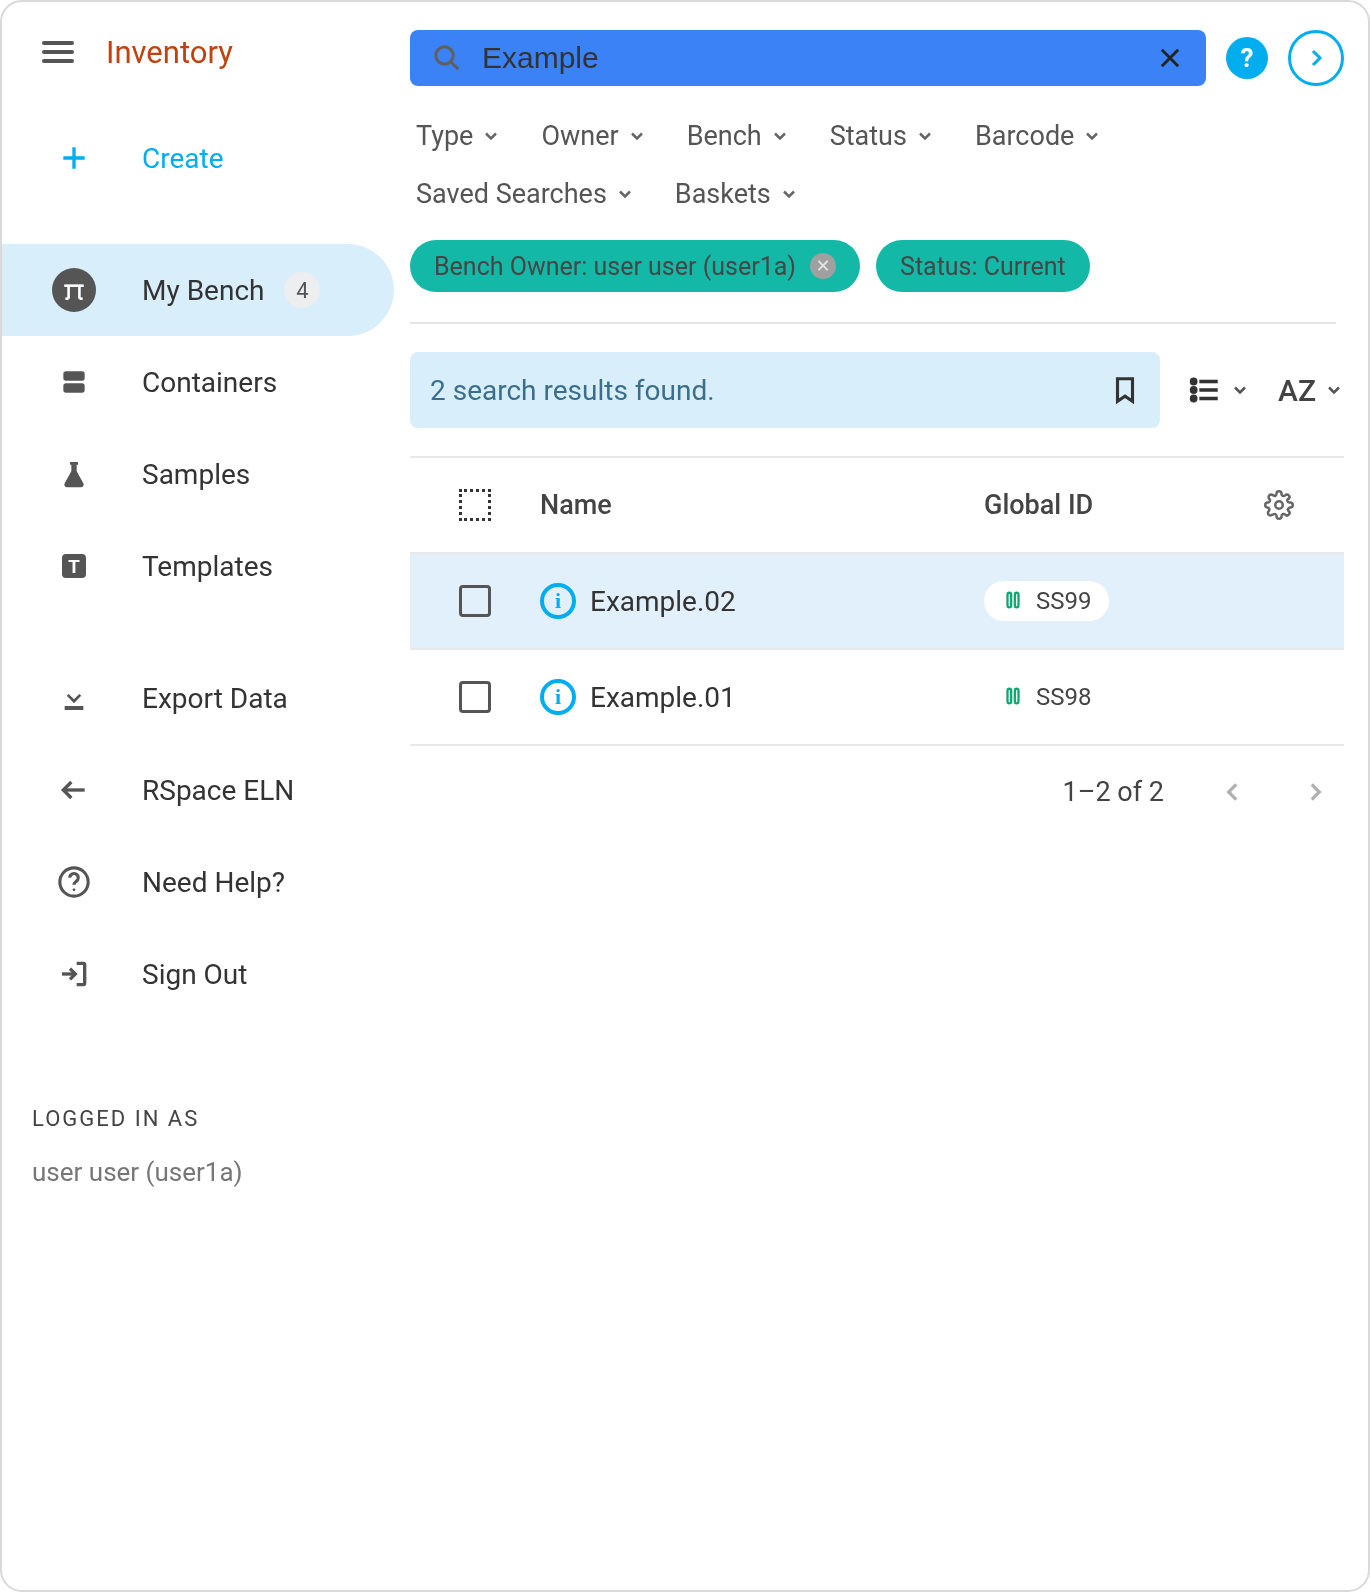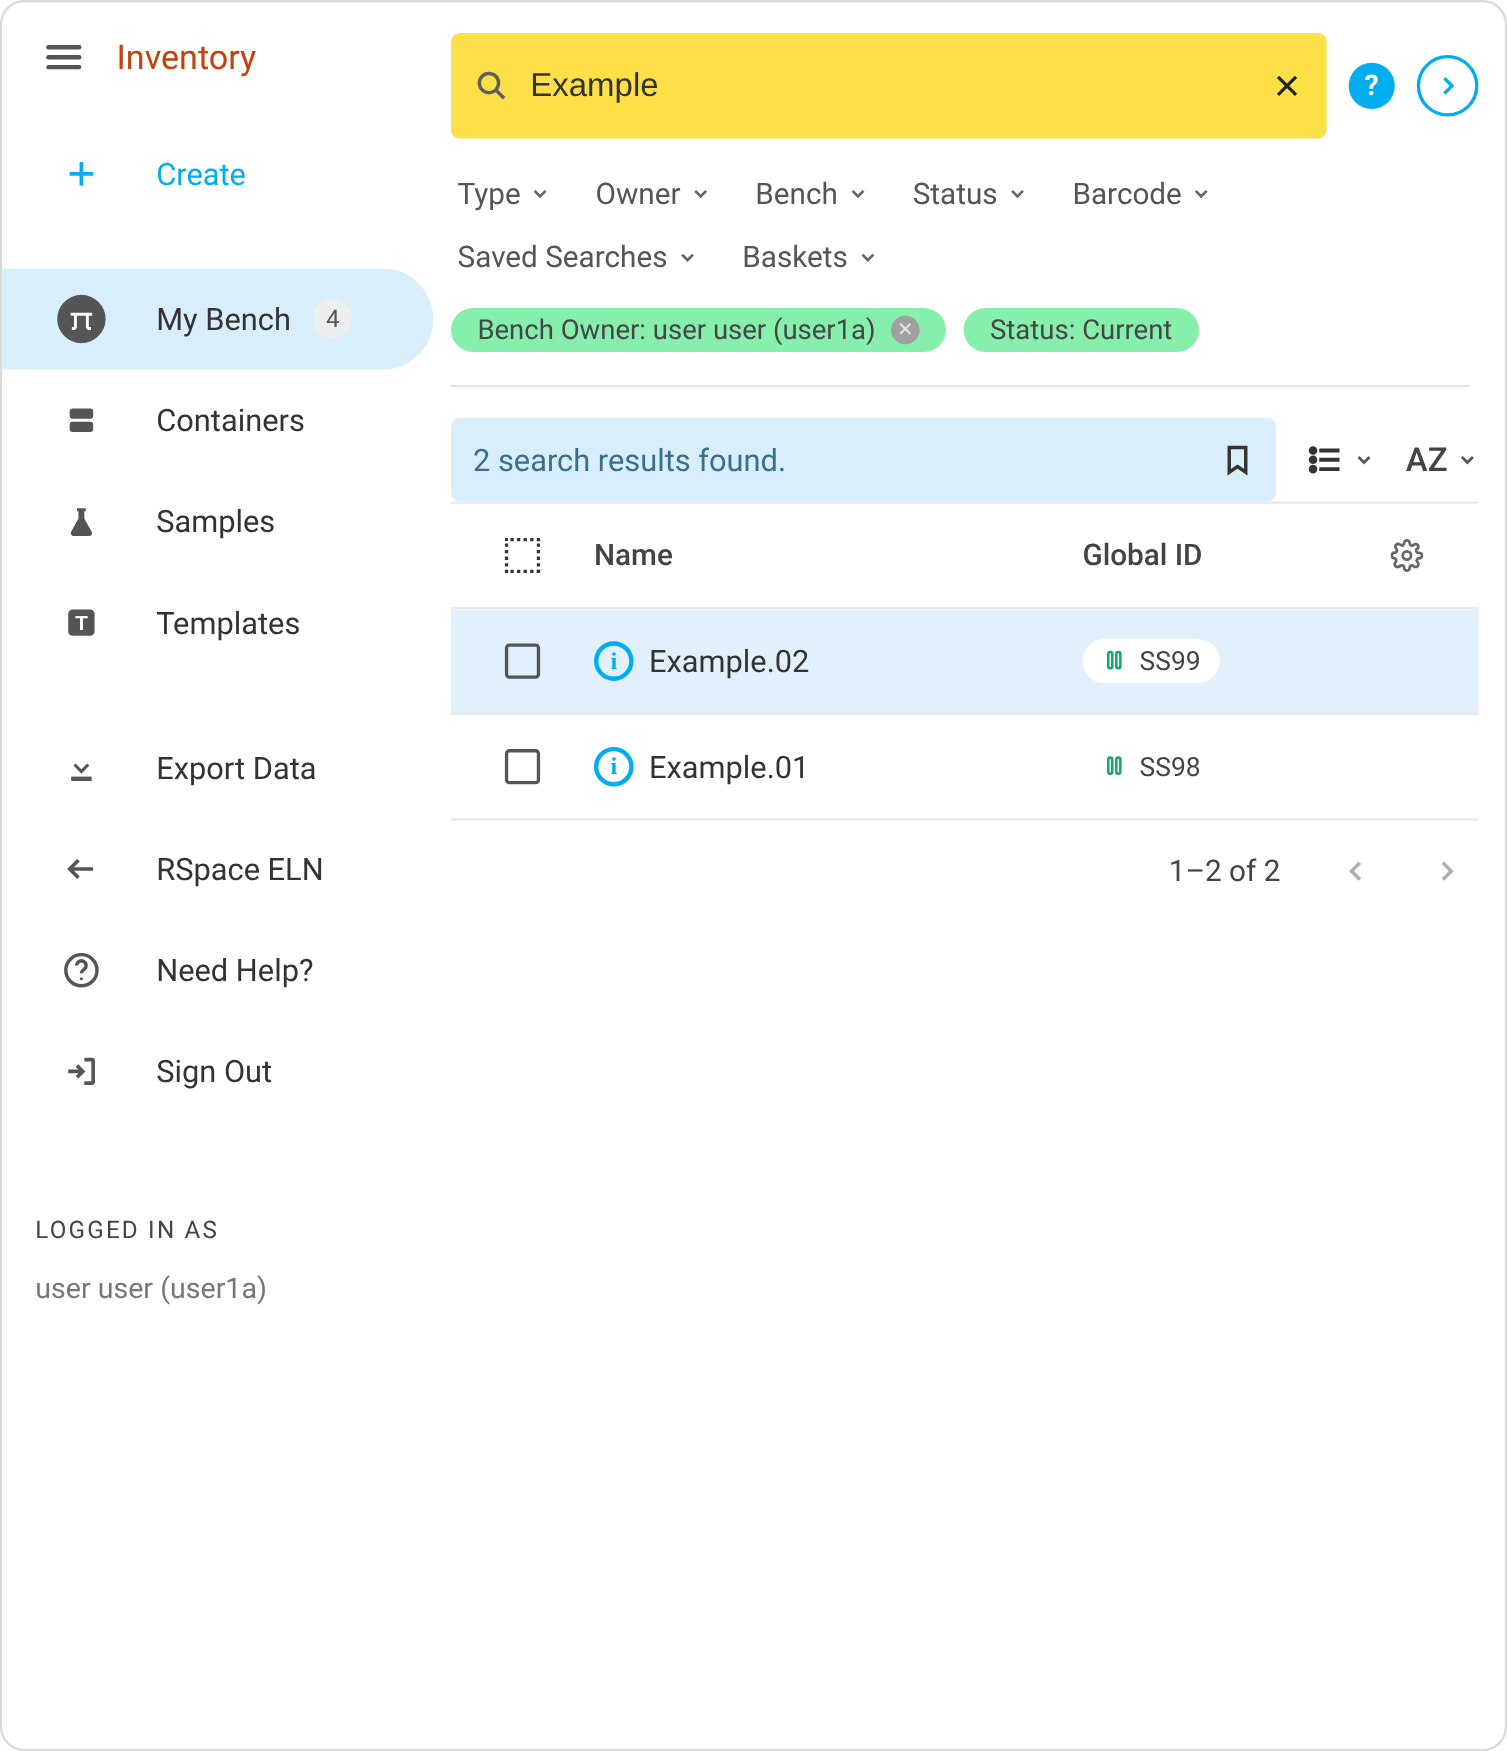--- a/index.html
+++ b/index.html
@@ -88,22 +88,22 @@
     padding: 0 30px;
     letter-spacing: 0;
   }
   .main {
     flex: 1;
     padding: 28px 24px 0 0;
     display: flex; flex-direction: column;
   }
   .top-row { display: flex; align-items: center; gap: 20px; }
   .search-box {
-    flex: 1; height: 96px;
-    background: #fde047;
+    flex: 1; height: 56px;
+    background: #3b82f6;
     border-radius: 8px;
     display: flex; align-items: center;
     padding: 16px 22px;
   }
   .search-icon { color: #5f5f5f; }
   .search-input {
     flex: 1; border: none; background: transparent; outline: none;
     font-size: 30px; color: #333; margin-left: 20px;
     caret-color: #333;
   }
@@ -130,23 +130,23 @@
     font-size: 27px; color: #555; cursor: pointer;
   }
   .chev-down { color: #666; }
   .chip-row {
     display: flex; gap: 16px;
     padding: 30px 0 30px 0;
     border-bottom: 2px solid #e5e5e5;
     margin-right: 8px;
   }
   .chip {
-    background: #86efac;
+    background: #14b8a6;
     border-radius: 26px;
-    height: 40px;
+    height: 52px;
     display: inline-flex; align-items: center;
     padding: 0 24px;
     font-size: 25px; color: #464646;
     gap: 14px;
   }
   .chip .chip-x {
     width: 26px; height: 26px; border-radius: 50%;
     background: #a0a0a0; color: #e4e4e4;
     display: inline-flex; align-items: center; justify-content: center;
     font-size: 18px; line-height: 1;
@@ -164,20 +164,21 @@
     padding: 0 20px;
     font-size: 28px; color: #3a6f8c;
   }
   .bookmark-icon { color: #333; }
   .view-toggle, .sort-toggle {
     display: inline-flex; align-items: center; gap: 8px;
     font-size: 28px; color: #555; cursor: pointer;
   }
   .sort-toggle { font-size: 30px; font-weight: 500; color: #444; }
   .table {
+    margin-top: 28px;
     border-top: 2px solid #e8e8e8;
   }
   .thead, .trow {
     display: grid;
     grid-template-columns: 130px 1fr 280px 80px;
     align-items: center;
     height: 96px;
     border-bottom: 2px solid #e8e8e8;
   }
   .th {

